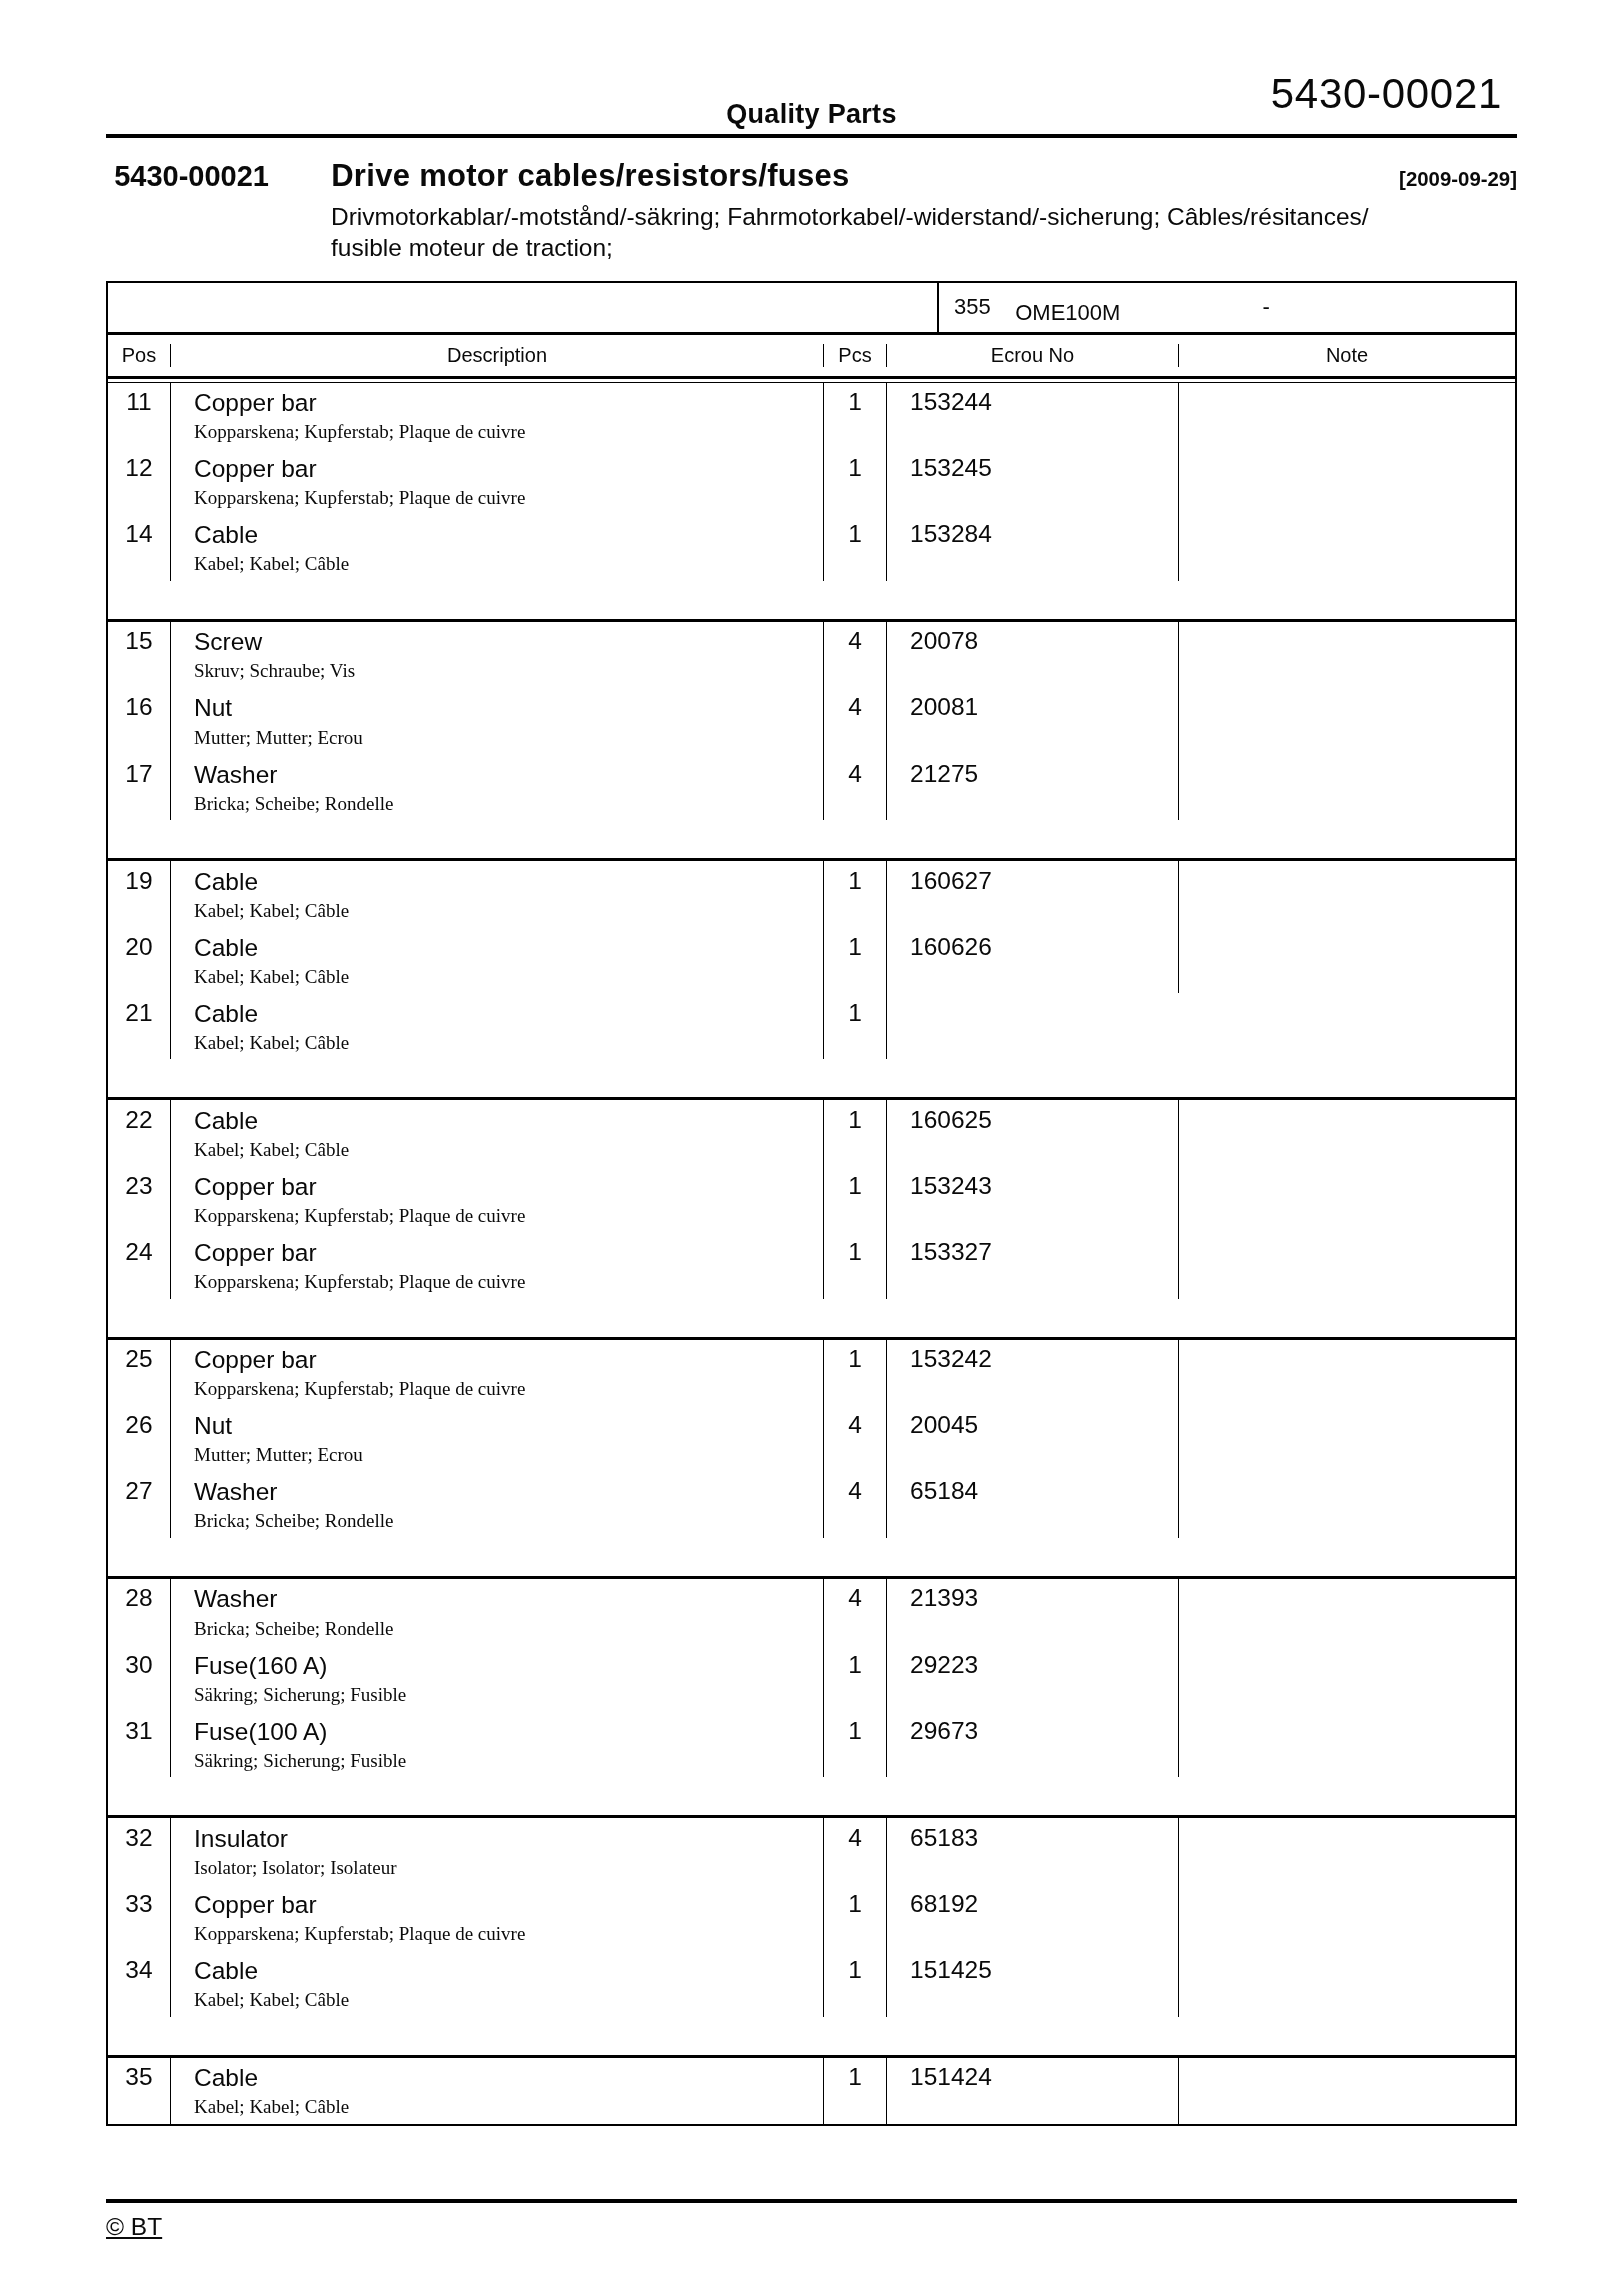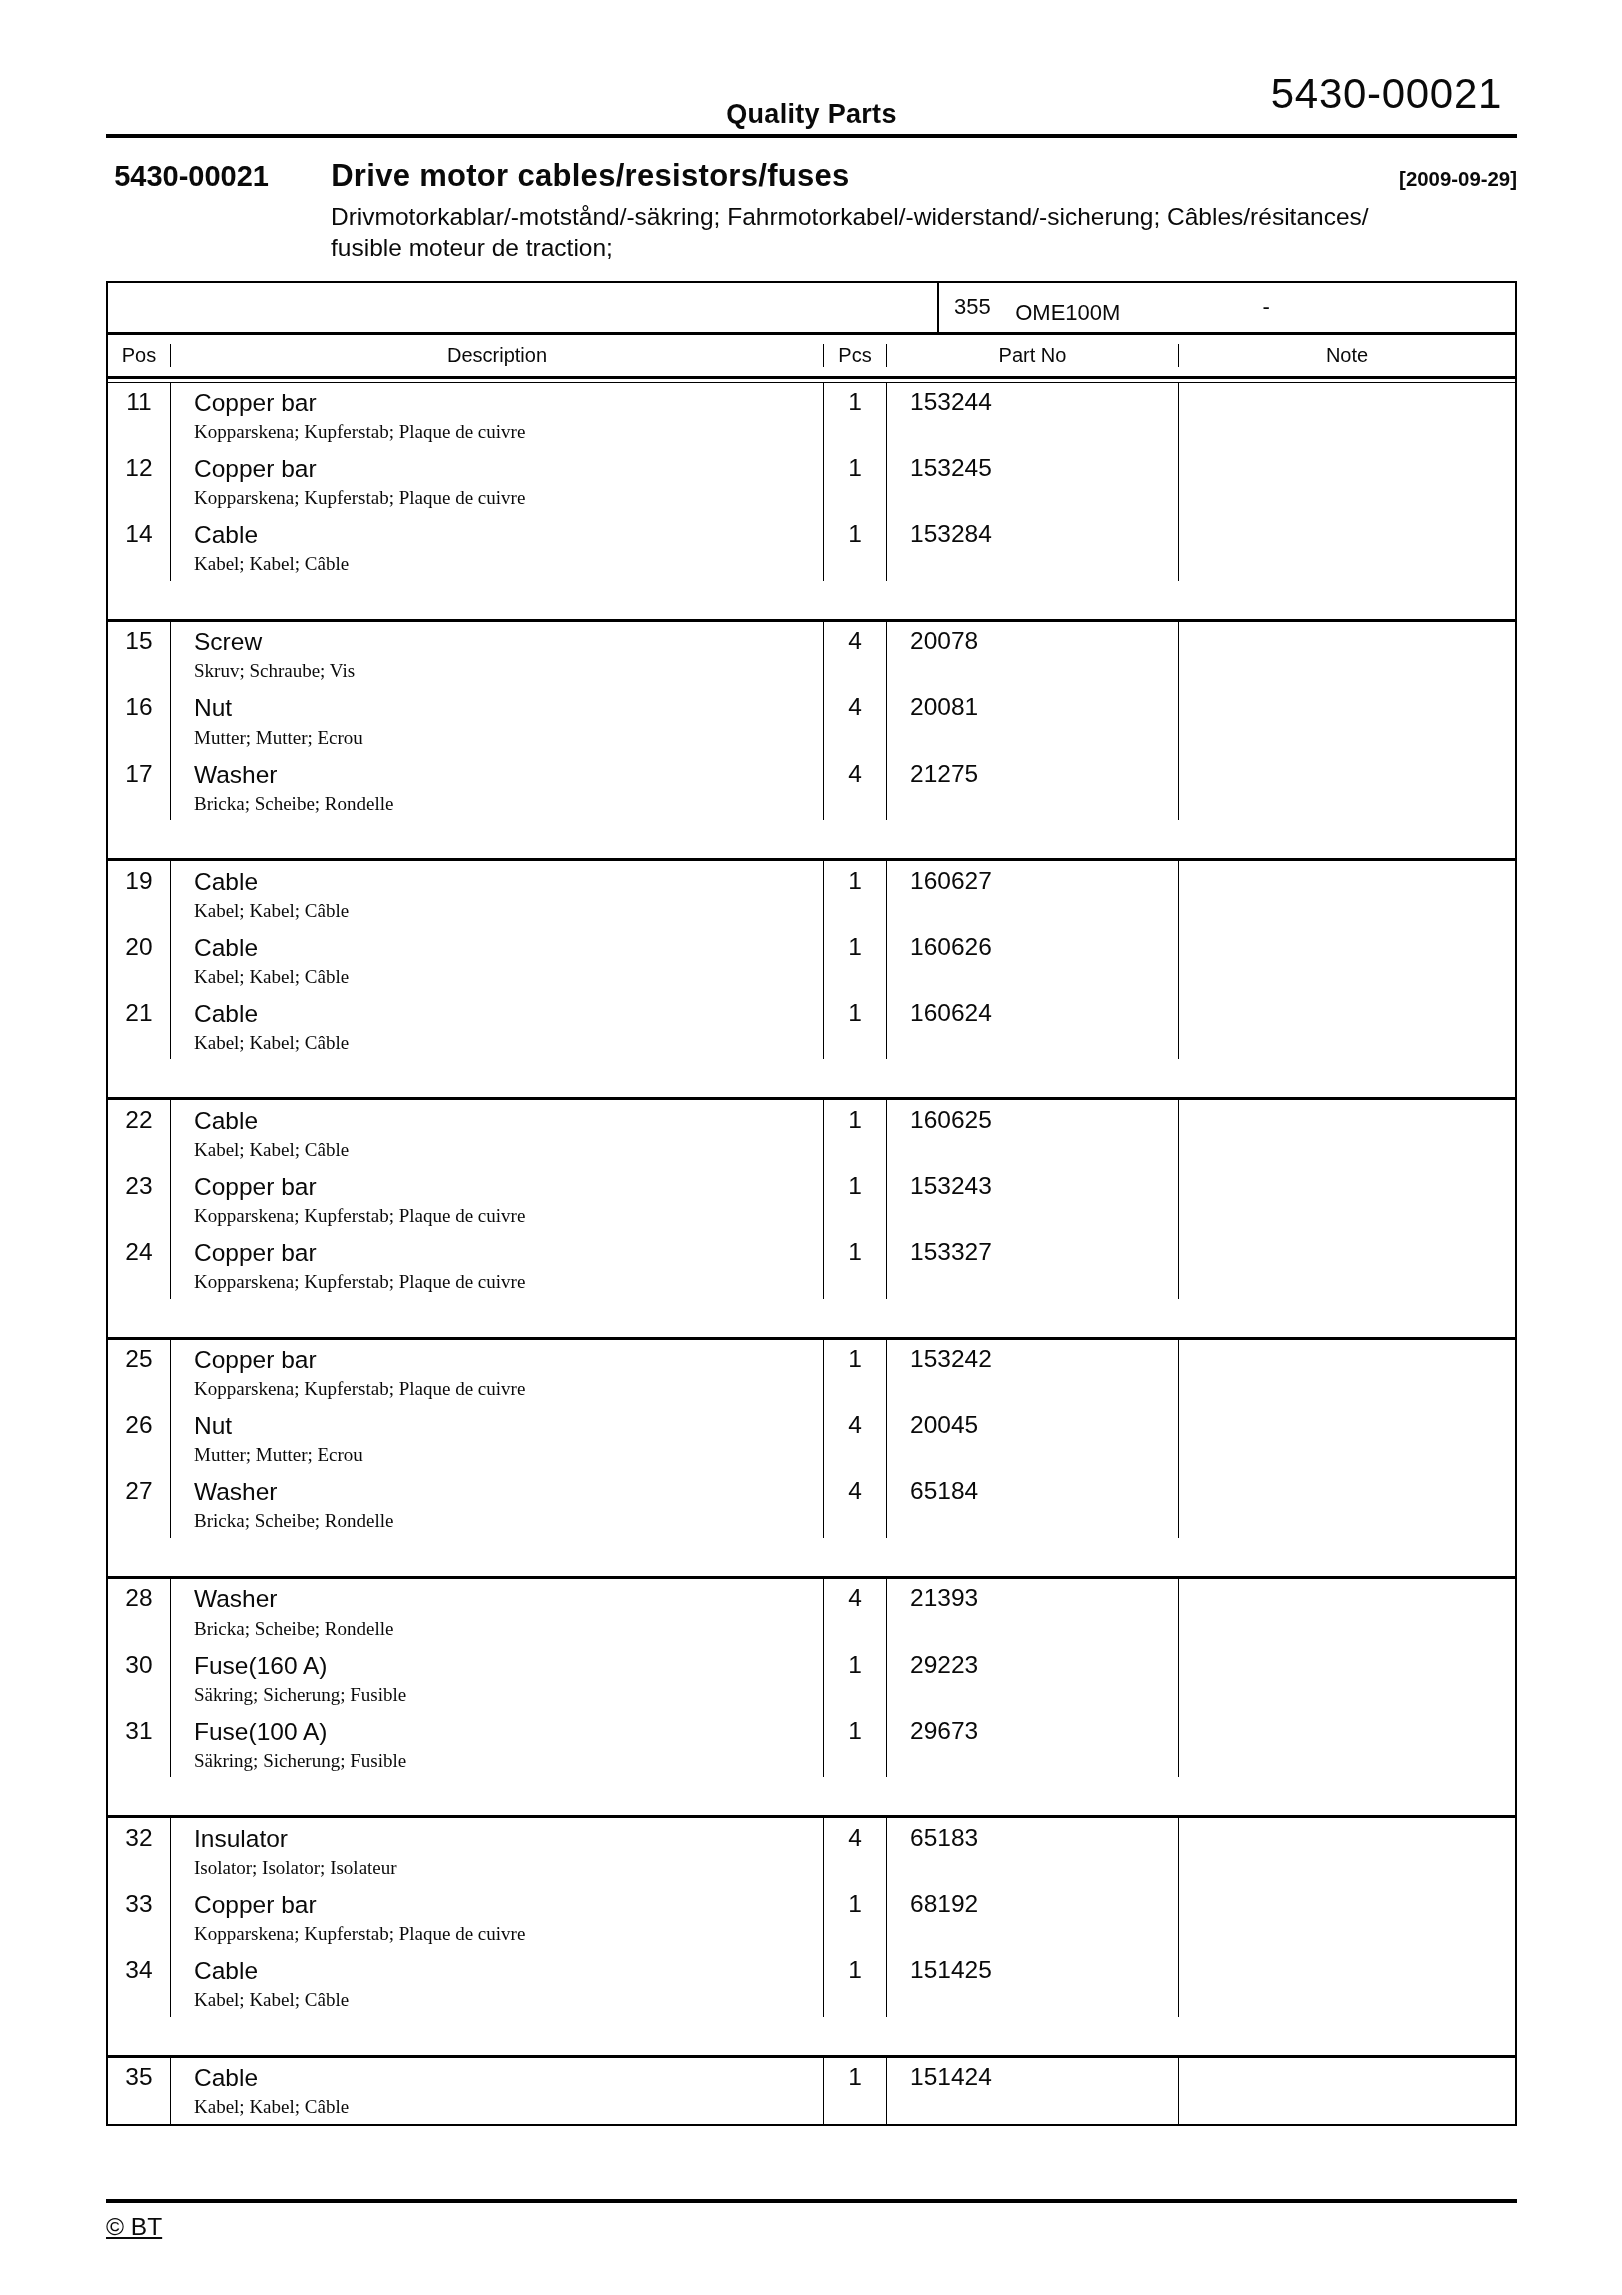--- a/index.html
+++ b/index.html
@@ -93,21 +93,21 @@
         <span class="info-model-code">355</span>
         <span class="info-model-name">OME100M</span>
         <span class="info-serial">-</span>
       </div>
     </div>
 
     <div class="grid-row header-row">
       <div class="c">Pos</div>
       <div class="c">Description</div>
       <div class="c">Pcs</div>
-      <div class="c">Part No</div>
+      <div class="c">Ecrou No</div>
       <div class="c">Note</div>
     </div>
 
     <div class="double-rule"></div>
 
     <div id="table-body">
         <div class="group">
           <div class="grid-row item-row">
             <div class="c cell-pos">11</div>
             <div class="c cell-desc">
@@ -192,21 +192,20 @@
             <div class="c cell-part">160626</div>
             <div class="c cell-note"></div>
           </div>
           <div class="grid-row item-row">
             <div class="c cell-pos">21</div>
             <div class="c cell-desc">
               <div class="desc-main">Cable</div>
               <div class="desc-sub">Kabel; Kabel; Câble</div>
             </div>
             <div class="c cell-pcs">1</div>
-            <div class="c cell-part">160624</div>
             <div class="c cell-note"></div>
           </div>
         </div>
         <div class="group">
           <div class="grid-row item-row">
             <div class="c cell-pos">22</div>
             <div class="c cell-desc">
               <div class="desc-main">Cable</div>
               <div class="desc-sub">Kabel; Kabel; Câble</div>
             </div>

